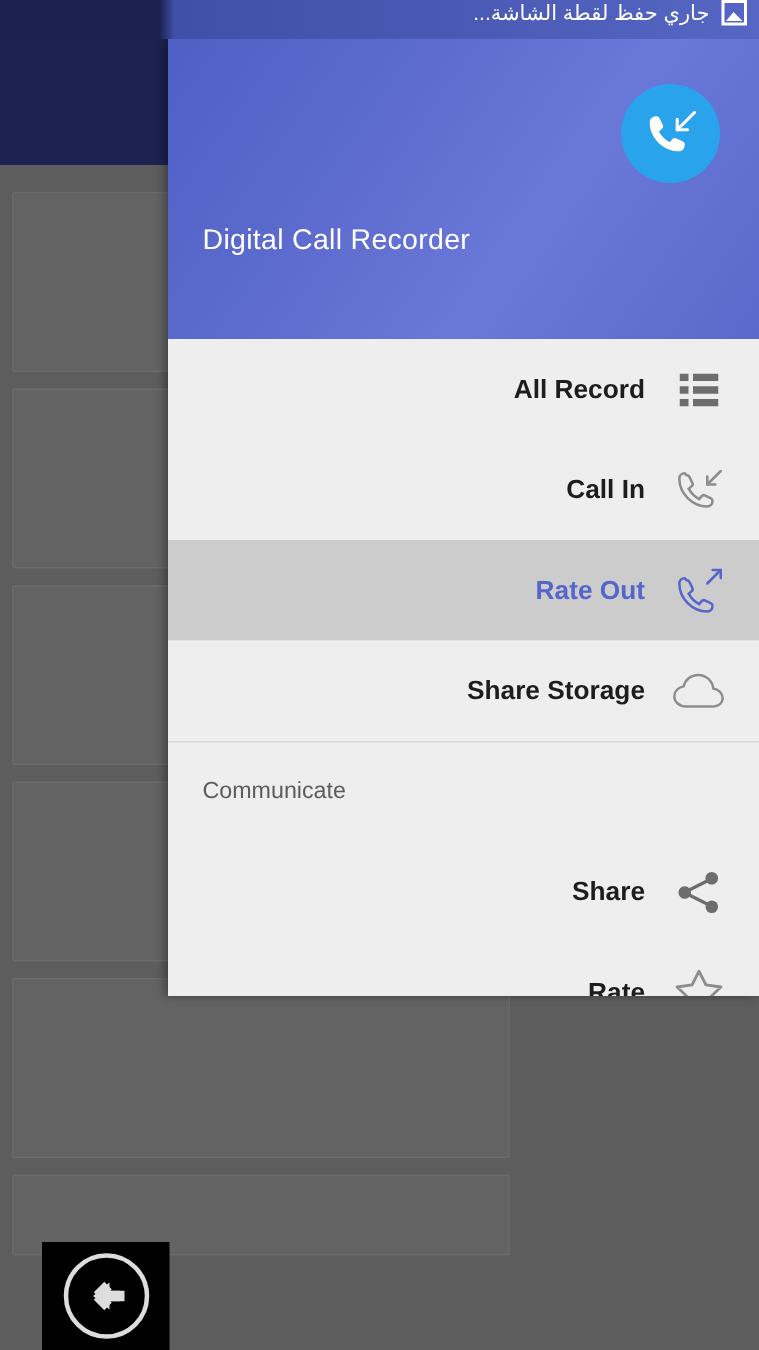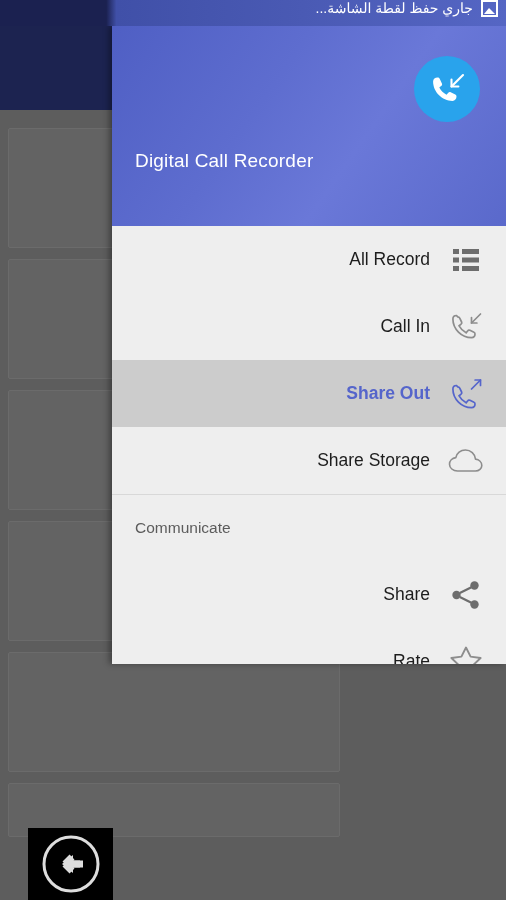--- a/index.html
+++ b/index.html
@@ -167,21 +167,21 @@
   .menu-icon {
     width: 44px;
     height: 44px;
     display: flex;
     align-items: center;
     justify-content: center;
     flex: 0 0 auto;
   }
   .menu-label {
     font-size: 17.5px;
-    font-weight: normal;
+    font-weight: bold;
     color: #1d1d1d;
     margin-right: 14px;
     white-space: nowrap;
   }
   .menu-row.selected .menu-label { color: #5565cb; font-weight: bold; }
 
   .divider {
     height: 1px;
     background: #d8d8d8;
     width: 100%;
@@ -271,21 +271,21 @@
       </div>
 
       <div class="menu-row selected">
         <span class="menu-icon">
           <svg width="38" height="38" viewBox="0 0 38 38" aria-hidden="true">
             <path d="M9.5 10.5 c-2.0 0 -3.6 1.5 -3.6 3.5 c0 10.0 8.6 18.6 18.6 18.6 c2.0 0 3.5 -1.6 3.5 -3.6 c0 -0.8 -0.3 -1.4 -1.0 -1.7 l-4.1 -2.0 c-0.8 -0.4 -1.6 -0.2 -2.1 0.5 l-1.7 2.0 c-2.9 -1.6 -5.4 -4.1 -7.0 -7.0 l2.0 -1.7 c0.7 -0.5 0.9 -1.3 0.5 -2.1 l-2.0 -4.1 c-0.3 -0.7 -1.0 -1.1 -1.9 -1.1 z" fill="none" stroke="#5565cb" stroke-width="1.7"></path>
             <path d="M24.5 14 L33.5 5" stroke="#5565cb" stroke-width="1.7" fill="none" stroke-linecap="round"></path>
             <path d="M33.5 5 L28.1 5 M33.5 5 L33.5 10.4" stroke="#5565cb" stroke-width="1.7" fill="none" stroke-linecap="round"></path>
           </svg>
         </span>
-        <span class="menu-label">Share Out</span>
+        <span class="menu-label">Rate Out</span>
       </div>
 
       <div class="menu-row">
         <span class="menu-icon">
           <svg width="38" height="28" viewBox="0 0 38 28" aria-hidden="true">
             <path d="M10.5 24 C6 24 2.5 20.9 2.5 17.2 C2.5 13.9 5.2 11.1 8.8 10.6 C9.6 6.3 13.6 3 18.4 3 C23.7 3 28.1 7.0 28.5 12.1 C32.1 12.5 34.8 15.2 34.8 18.4 C34.8 21.5 32.0 24 28.5 24 Z" fill="none" stroke="#8d8d8d" stroke-width="1.6" stroke-linejoin="round"></path>
           </svg>
         </span>
         <span class="menu-label">Share Storage</span>
       </div>

